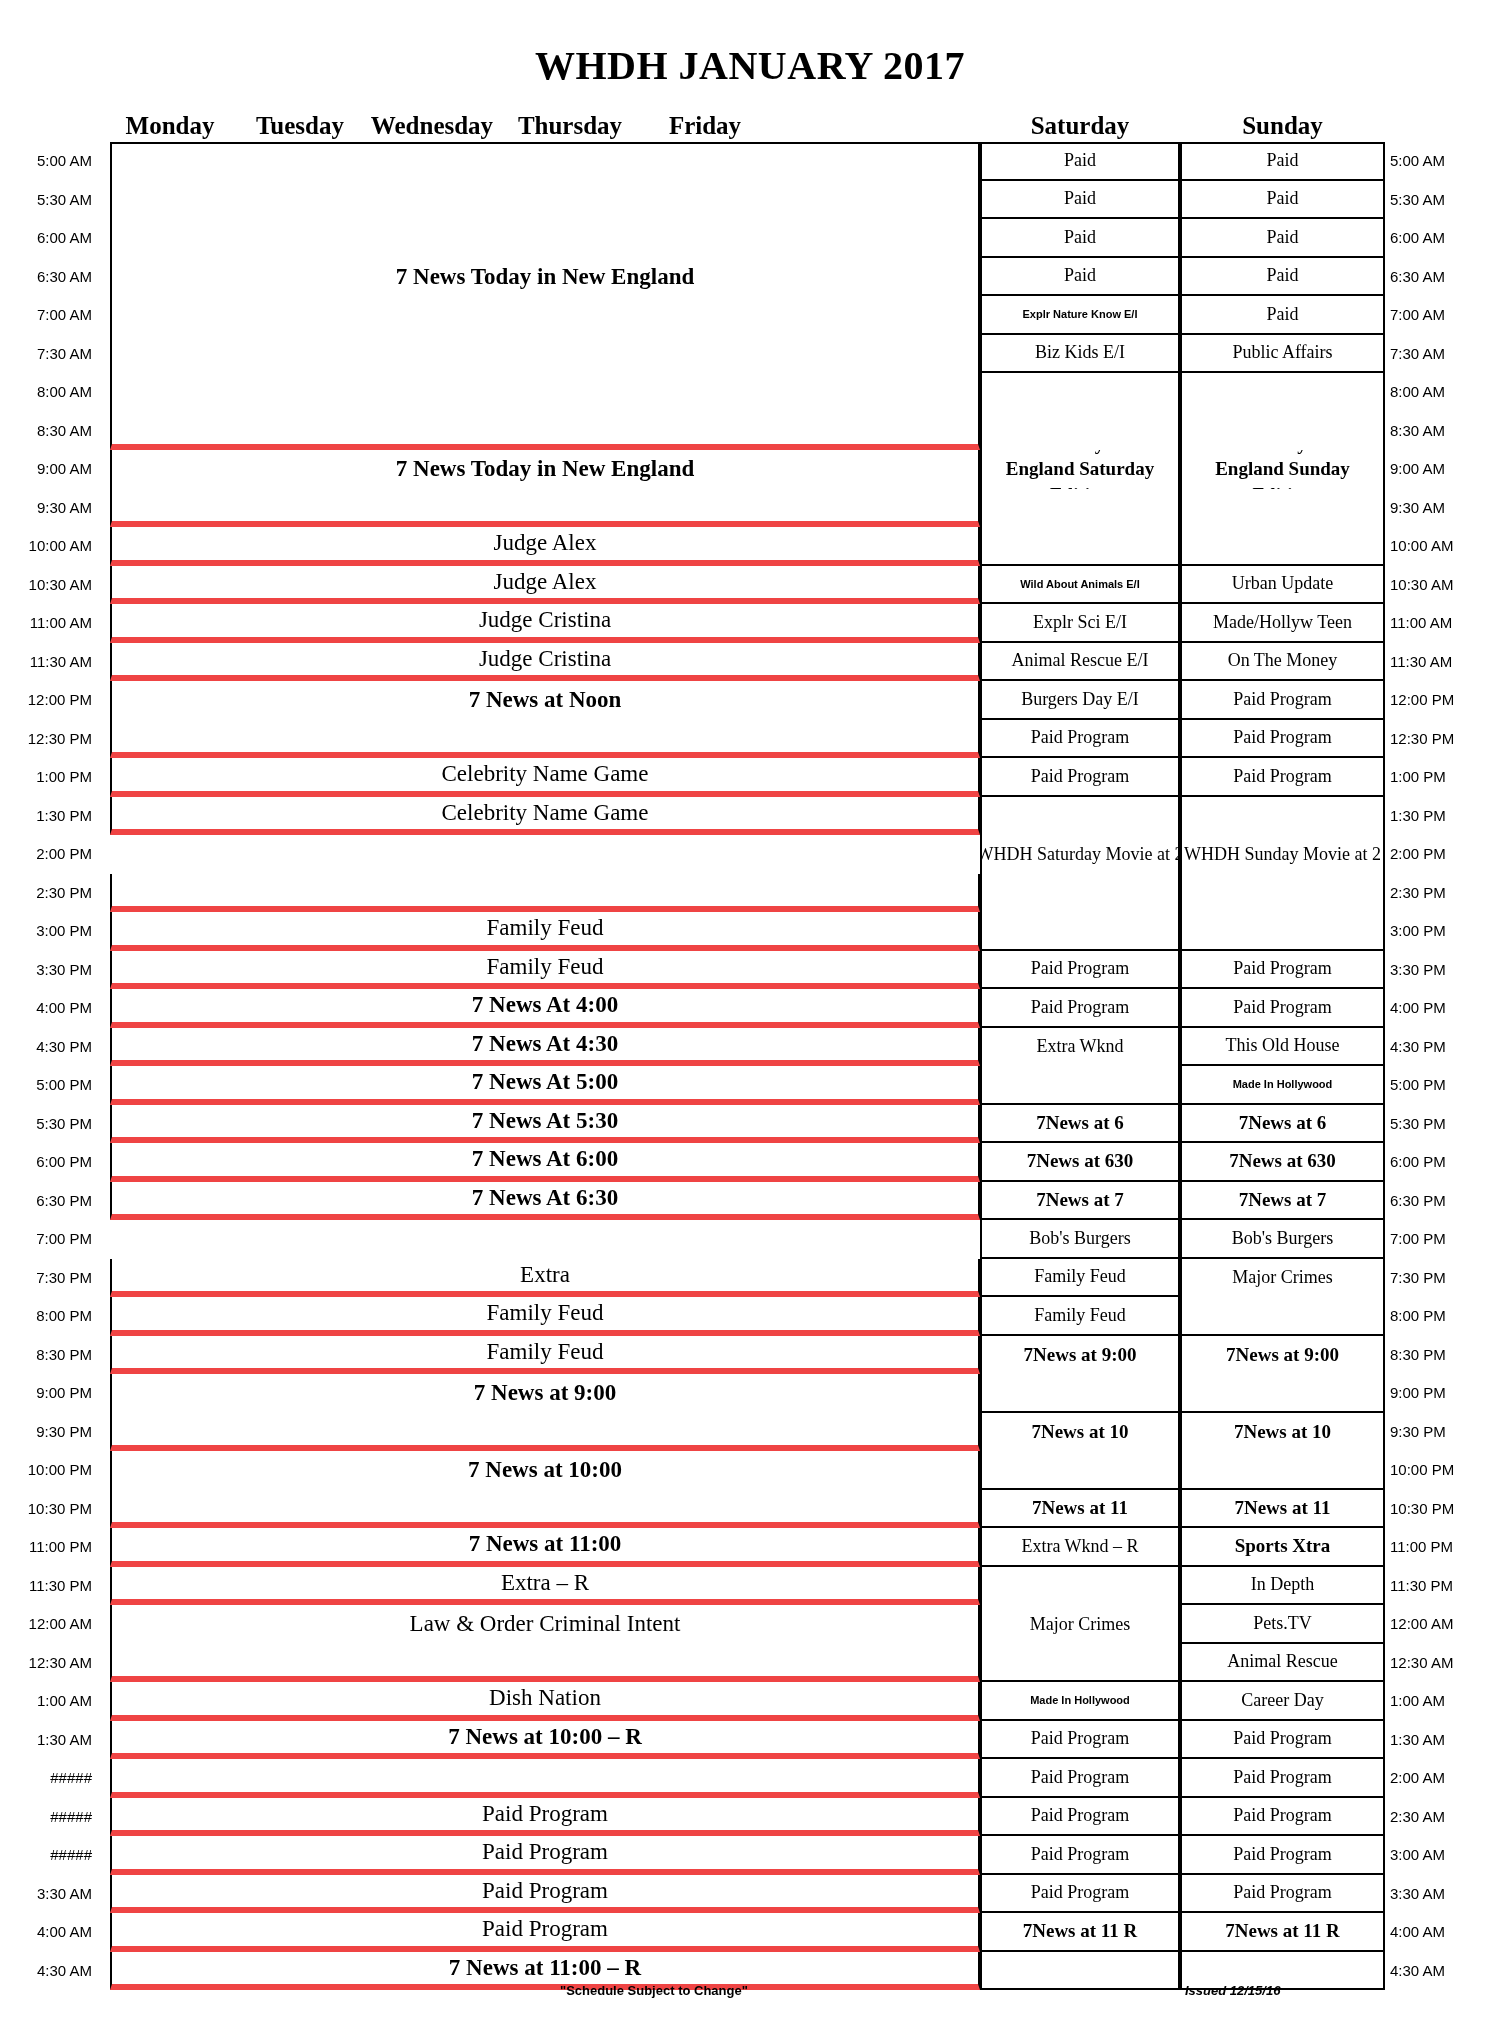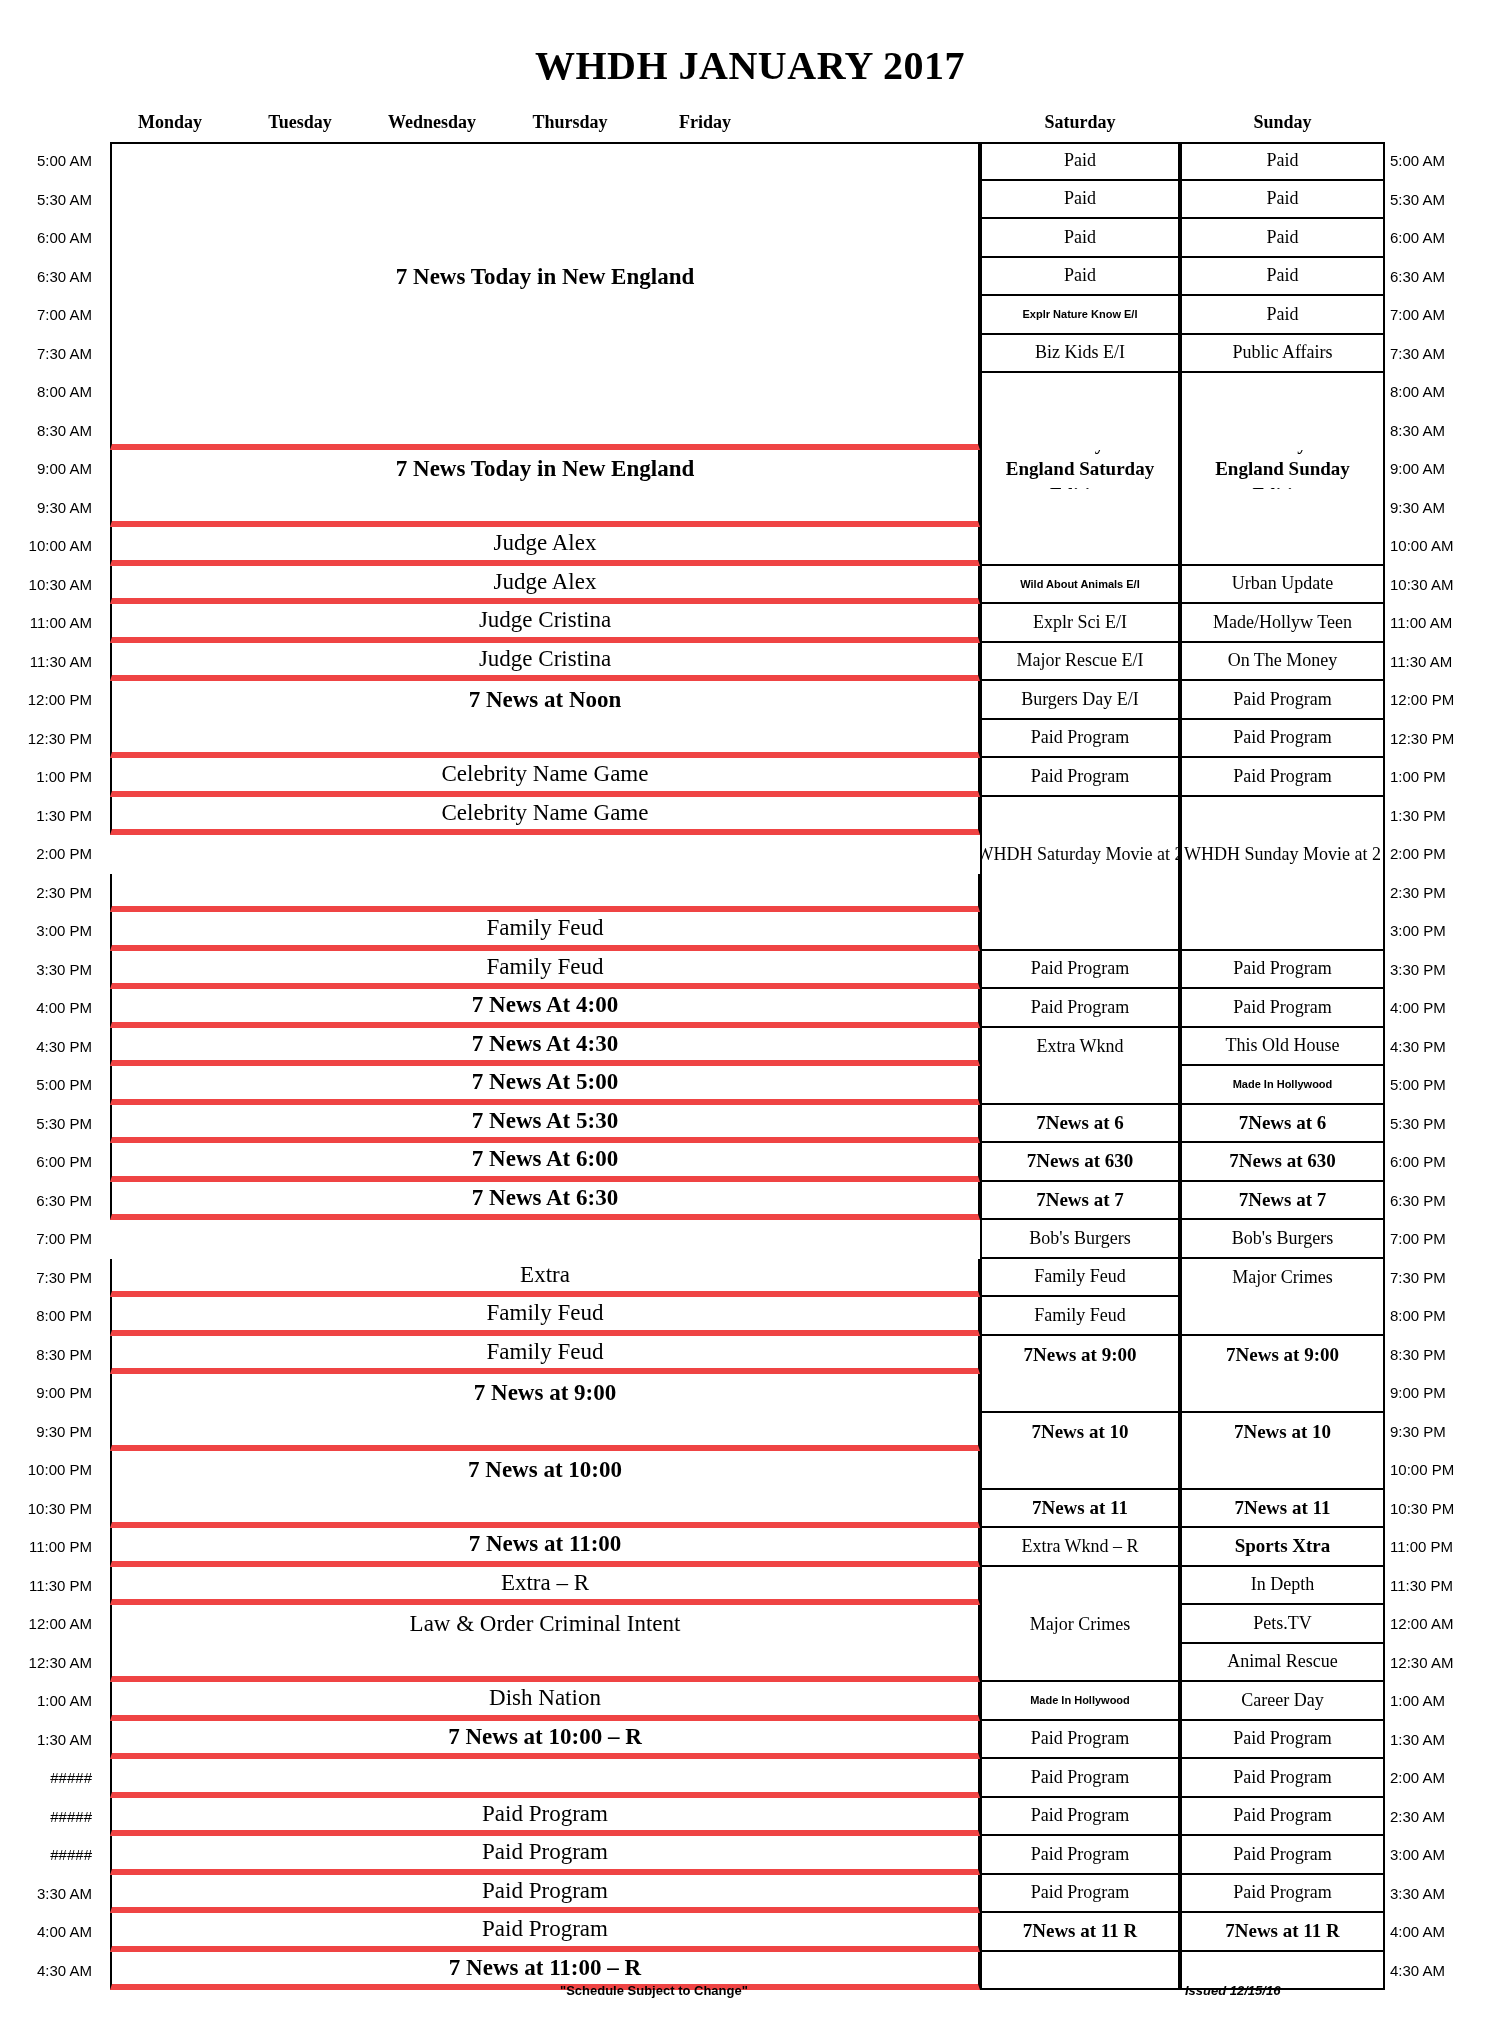--- a/index.html
+++ b/index.html
@@ -17,21 +17,21 @@
     position:absolute;top:22px;left:0;width:1500px;
     text-align:center;
     font-family:"Liberation Serif", serif;
     font-weight:bold;font-size:40px;letter-spacing:0.5px;
   }
 
   
   .dayhdr{
     position:absolute;top:92px;
     font-family:"Liberation Serif", serif;
-    font-weight:bold;font-size:18px;
+    font-weight:bold;font-size:25px;
     text-align:center;
   }
 
   
   
   .grid{position:absolute;left:0;top:122px;width:1500px;}
   .row{position:relative;height:38.5px;}
 
   .tl, .tr{
     position:absolute;top:0;height:38.5px;line-height:38.5px;
@@ -278,21 +278,21 @@
           <div class="cell t-se">Made/Hollyw Teen</div>
         </div>
       </div>
       <div class="row">
         <div class="tl">11:30 AM</div>
         <div class="tr">11:30 AM</div>
         <div class="wk">
           <div class="cell t-wk">Judge Cristina</div>
         </div>
         <div class="sa">
-          <div class="cell t-se">Major Rescue E/I</div>
+          <div class="cell t-se">Animal Rescue E/I</div>
         </div>
         <div class="su">
           <div class="cell t-se">On The Money</div>
         </div>
       </div>
       <div class="row">
         <div class="tl">12:00 PM</div>
         <div class="tr">12:00 PM</div>
         <div class="wk nb">
           <div class="cell t-wk b">7 News at Noon</div>

